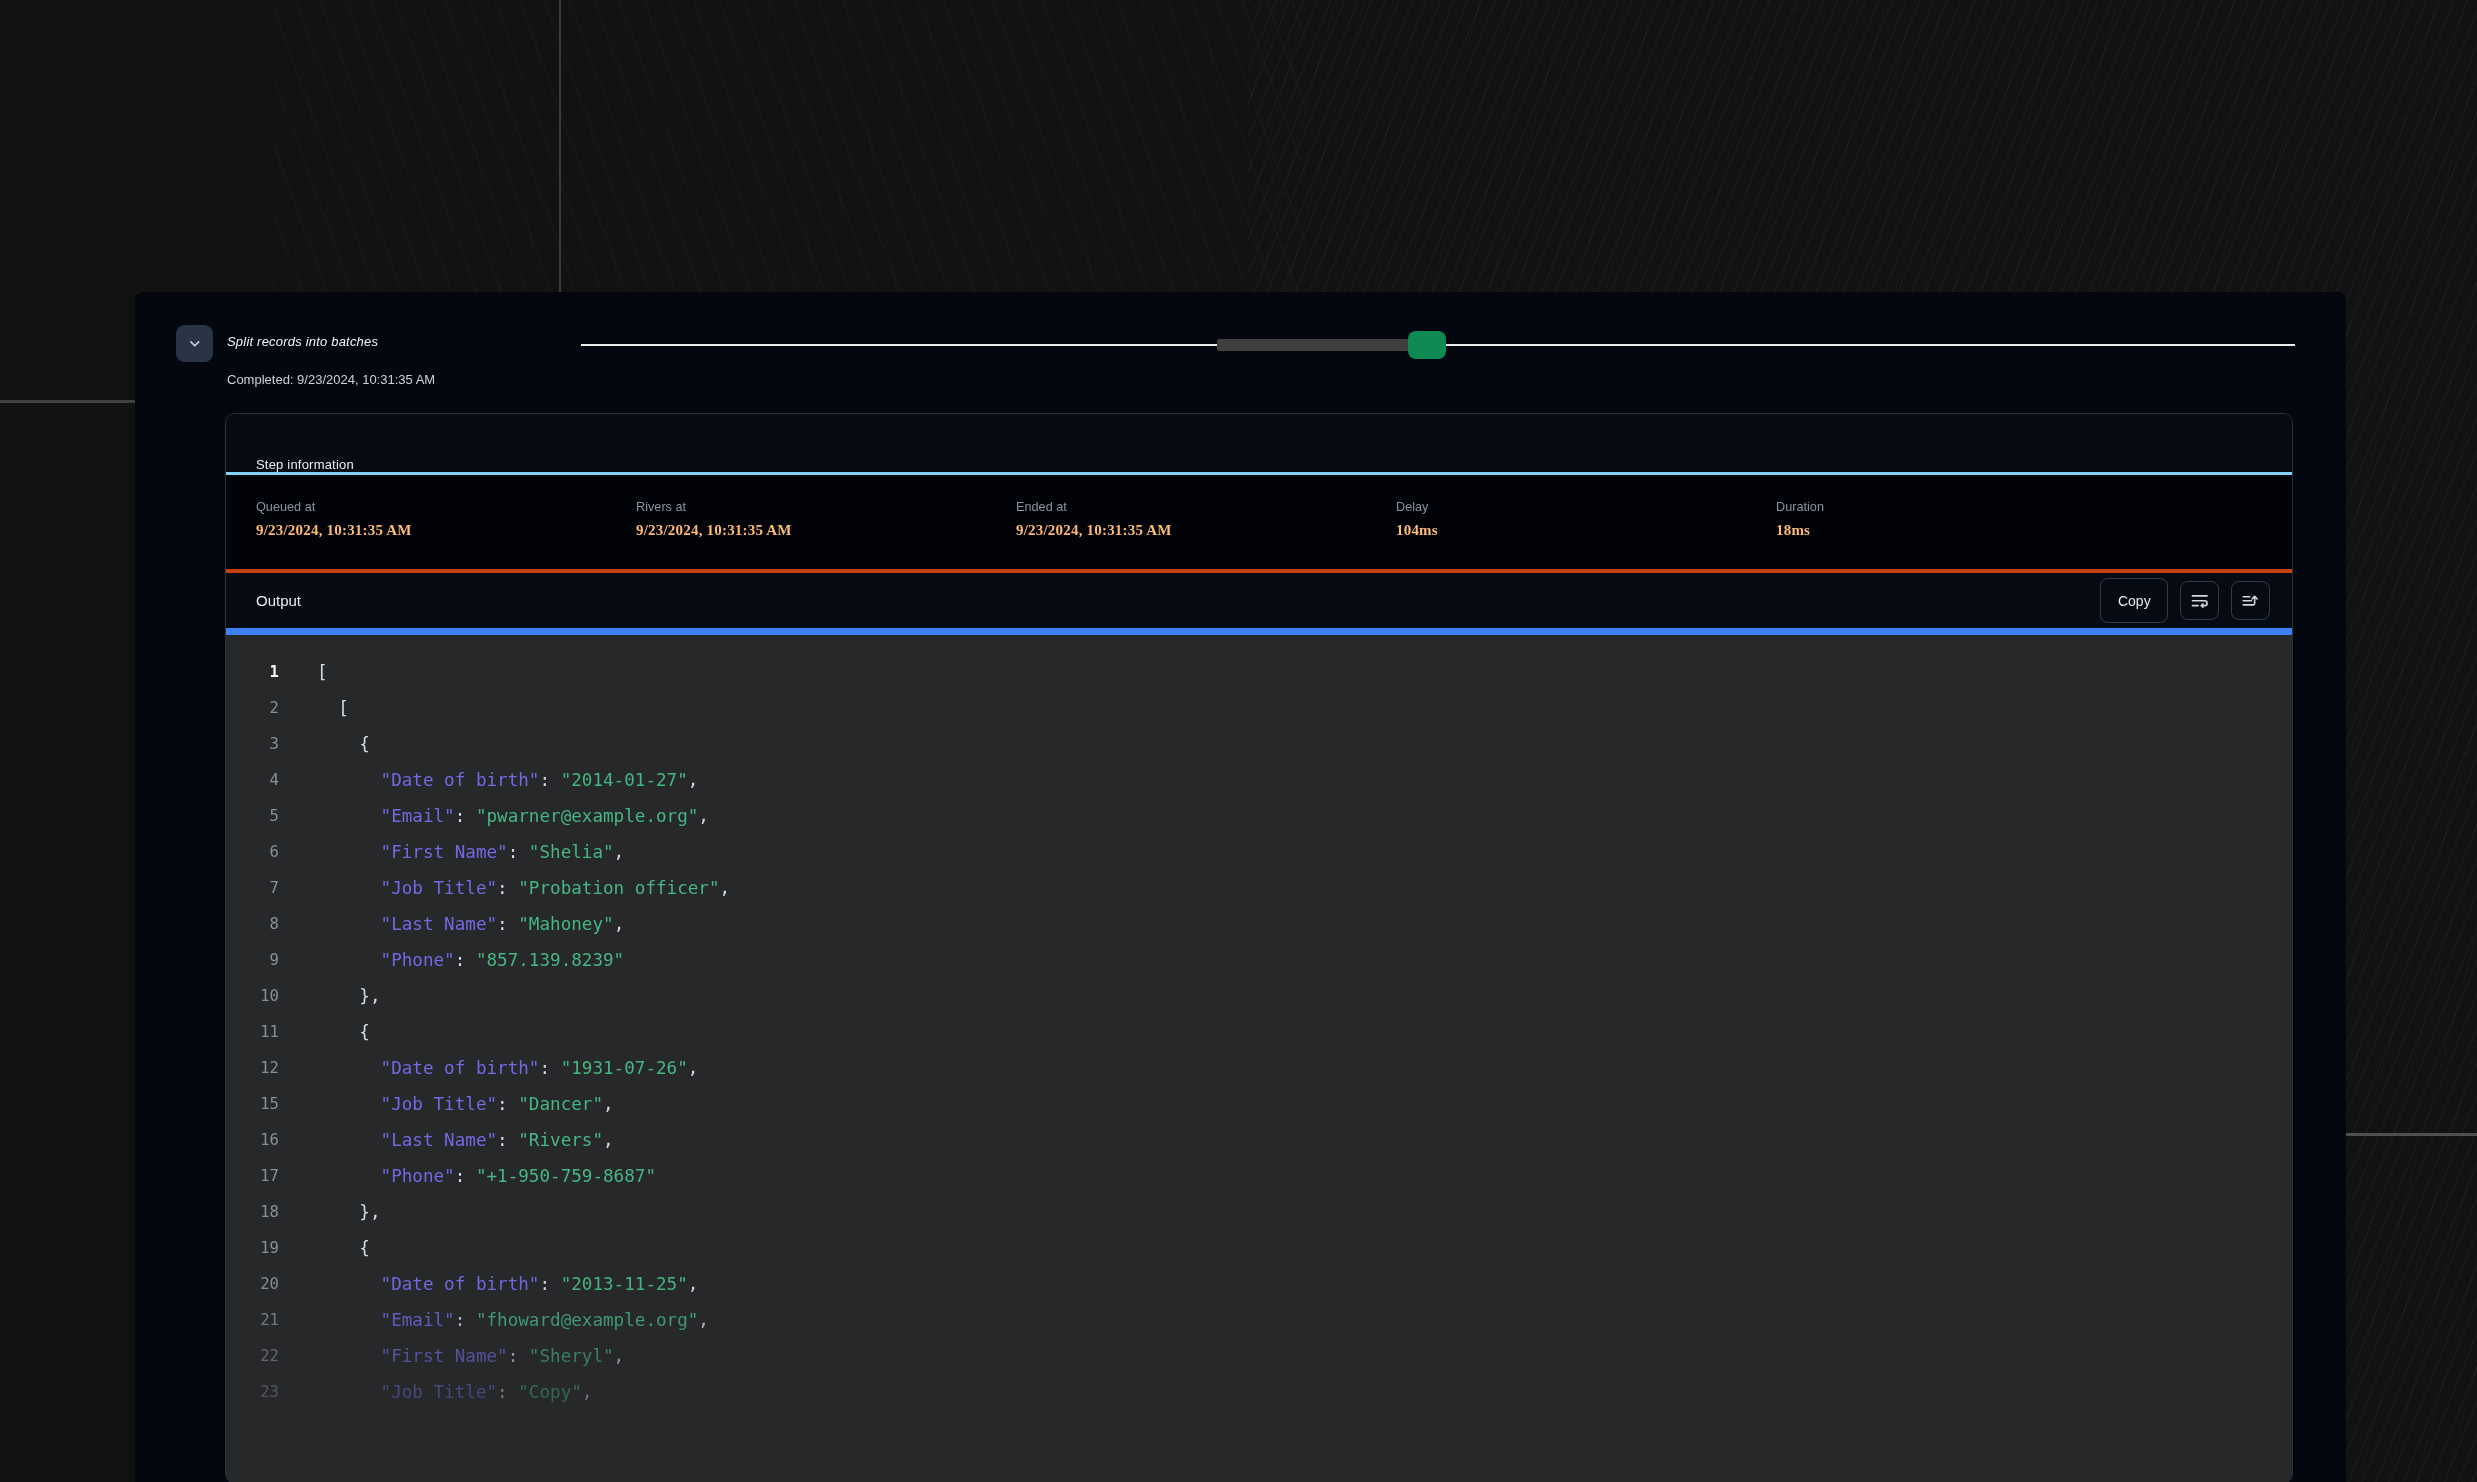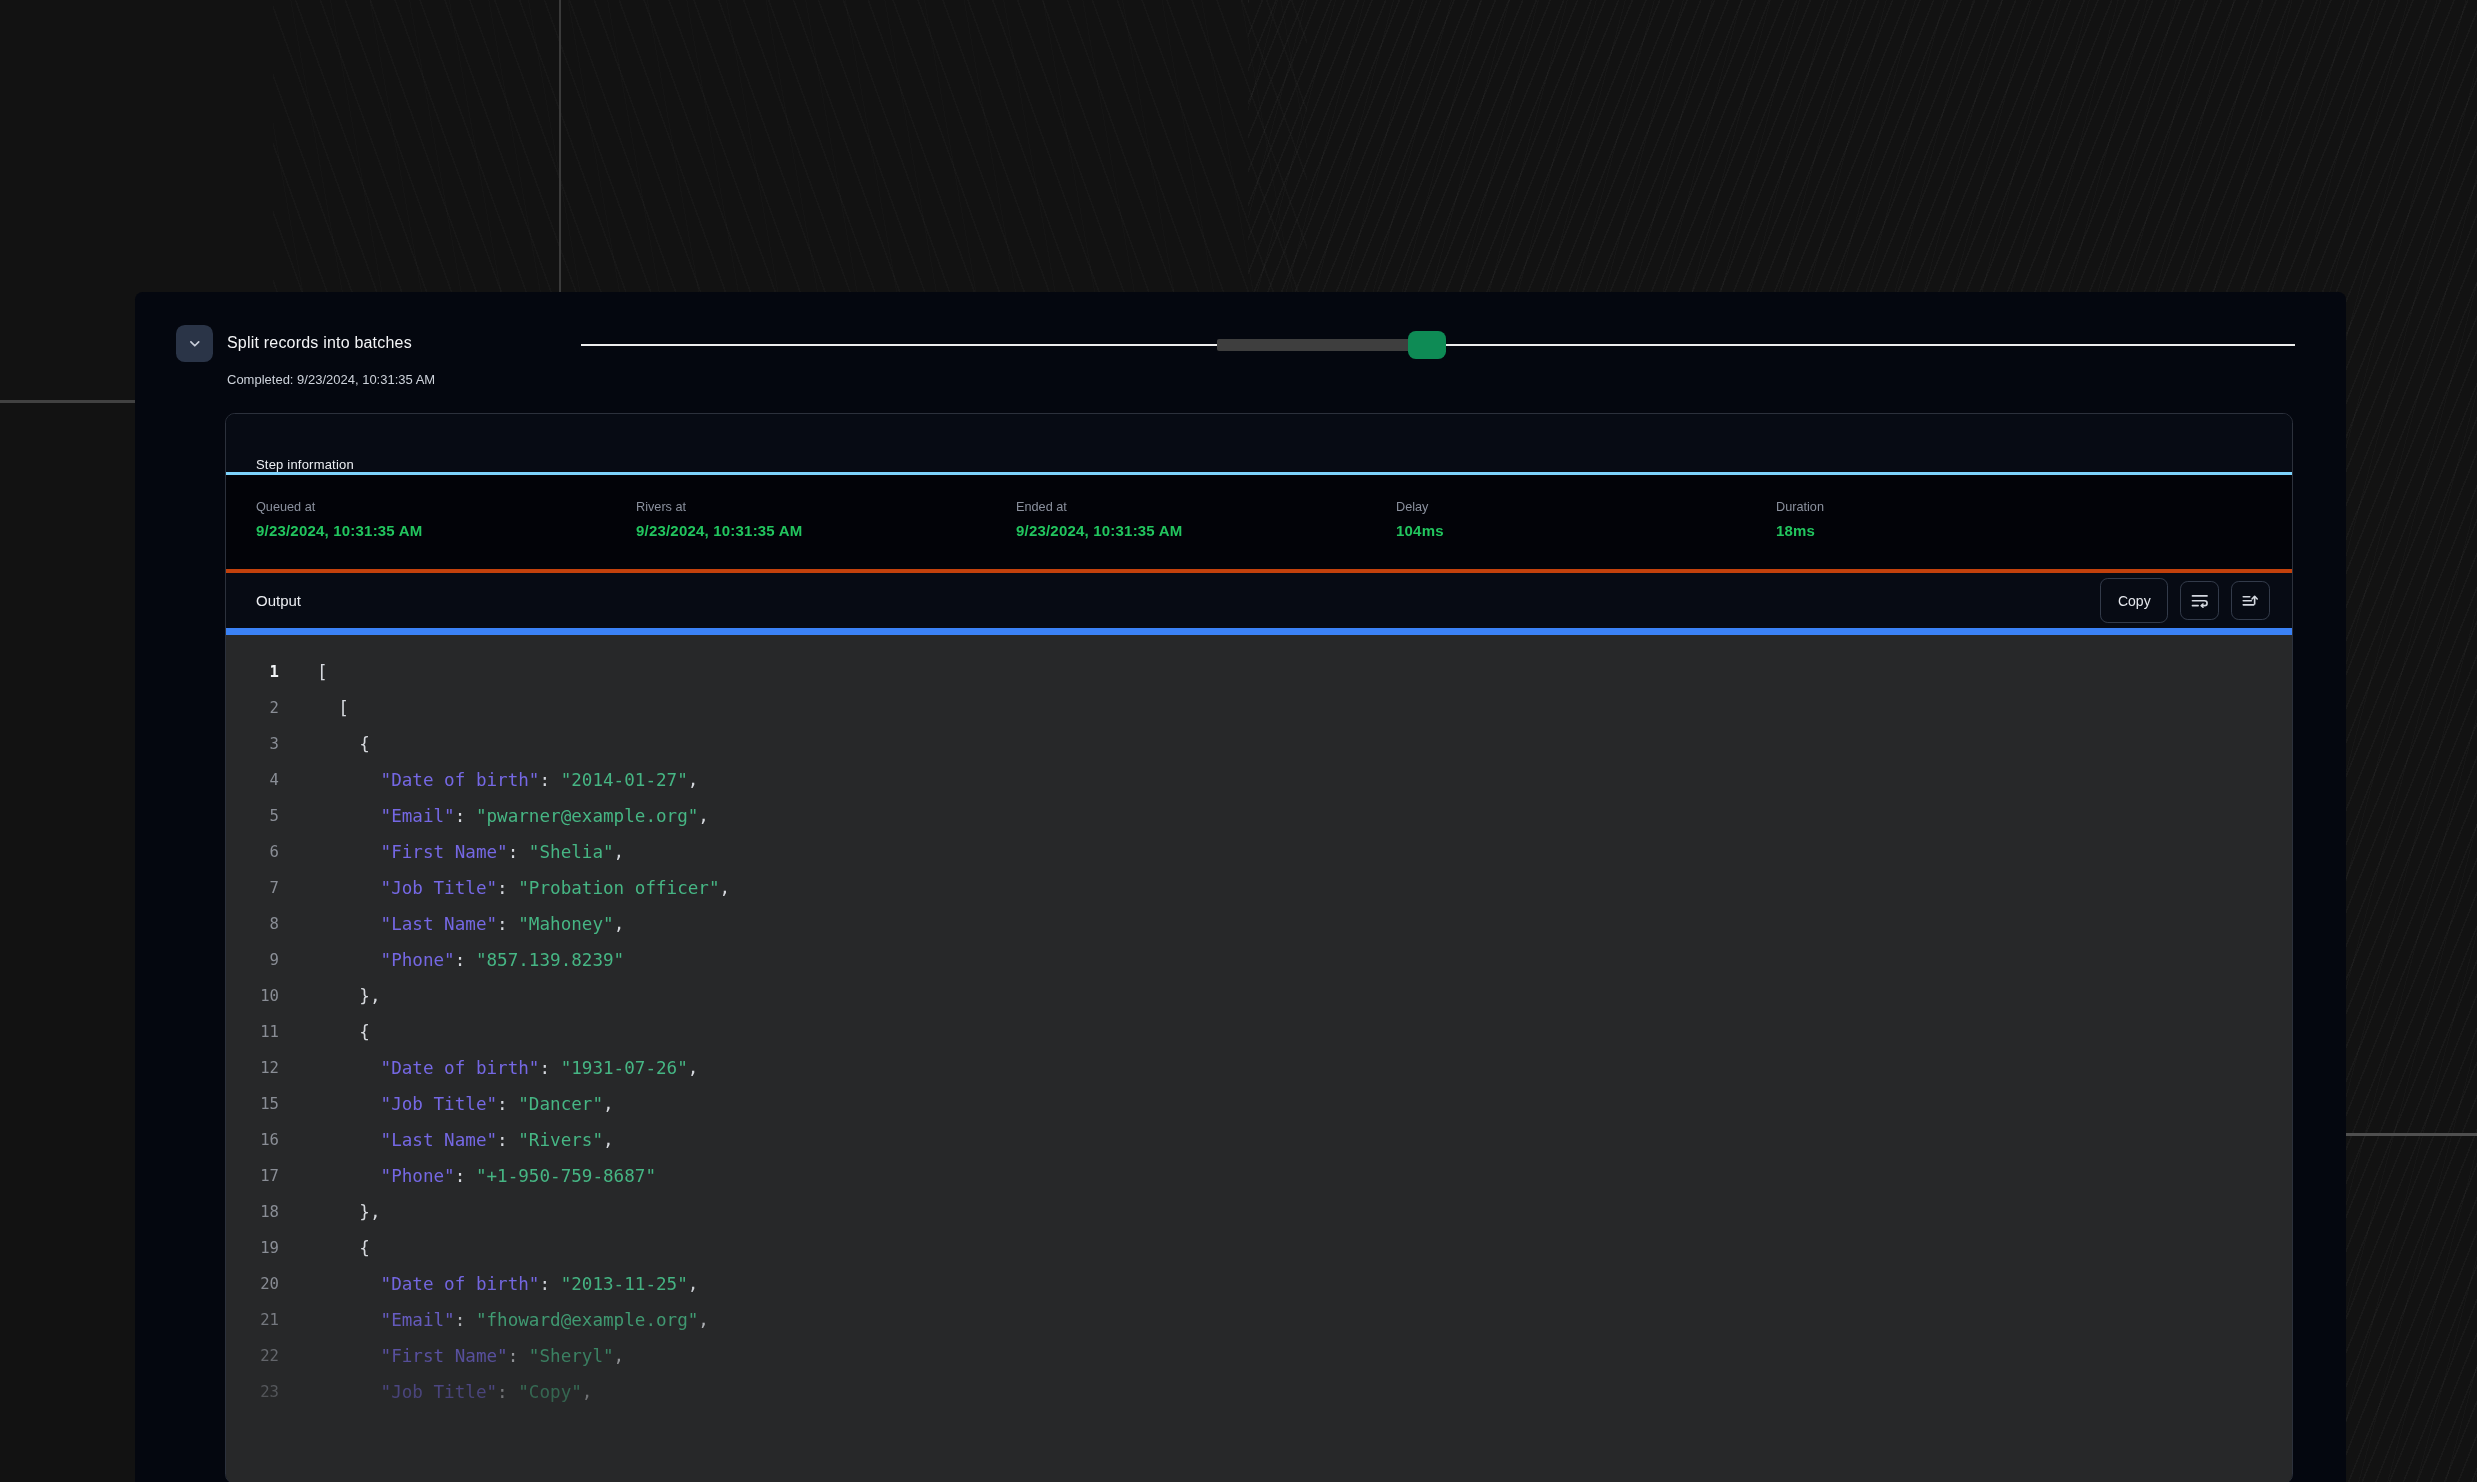--- a/index.html
+++ b/index.html
@@ -32,21 +32,21 @@
     position:absolute; left:135px; top:292px; width:2211px; height:1191px;
     background:#04070F; border-radius:7.8px 7.8px 0 0;
   }
   .expander-btn {
     position:absolute; left:41px; top:33px; width:37px; height:37px;
     background:#2A3447; border:none; border-radius:8.8px; cursor:pointer;
     display:flex; align-items:center; justify-content:center;
   }
   .step-title {
     position:absolute; left:92px; top:42px;
-    font-size:16px; font-weight:500; color:#F4F5F7; letter-spacing:0.2px;
+    font-size:13px; font-weight:500; color:#F4F5F7; letter-spacing:0.2px;font-style:italic;
   }
   .step-completed {
     position:absolute; left:92px; top:80px;
     font-size:13px; color:#CDD2DA;
   }
   
   .tl-track   { position:absolute; left:446px; top:52px; width:1714px; height:2px; background:#EDEDED; }
   .tl-elapsed { position:absolute; left:1082px; top:47px; width:193px; height:11.7px; background:#3E3E3E; border-radius:2px; }
   .tl-handle  { position:absolute; left:1273px; top:39px; width:38px; height:28px; border-radius:7.8px; cursor:grab; }
 
@@ -60,21 +60,21 @@
     height:61px; flex:0 0 61px; background:#070B14; border-bottom:3px solid #7dd3fc;
     display:flex; align-items:flex-end; padding:0 22.4px 0 30px;
     font-size:13px; color:#ECEEF2; letter-spacing:0.2px;
   }
   .info-row {
     height:98px; flex:0 0 98px; background:#020308; border-bottom:4px solid #c2410c;
     display:grid; grid-template-columns:repeat(5, 380px);
     padding:25px 0 12px 30px;
   }
   .info-cell .lbl { font-size:12.7px; color:#8B919E; }
-  .info-cell .val { font-size:15px; font-weight:700; color:#22c55e; margin-top:7.8px; letter-spacing:0.2px; }
+  .info-cell .val { font-size:15px; font-weight:700; color:#fdba74; margin-top:7.8px; letter-spacing:0.2px;font-family:Liberation Serif, serif; }
   .out-header {
     height:62px; flex:0 0 62px; background:#070B14; border-bottom:7px solid #3b82f6;
     display:flex; align-items:center; padding:0 22.4px 0 30px;
     font-size:15px; color:#ECEEF2;
   }
   .out-spacer { flex:1; }
   .btn {
     background:transparent; border:1px solid #333B4A; border-radius:7.8px;
     color:#E6E9EE; cursor:pointer; display:flex; align-items:center; justify-content:center;
   }

